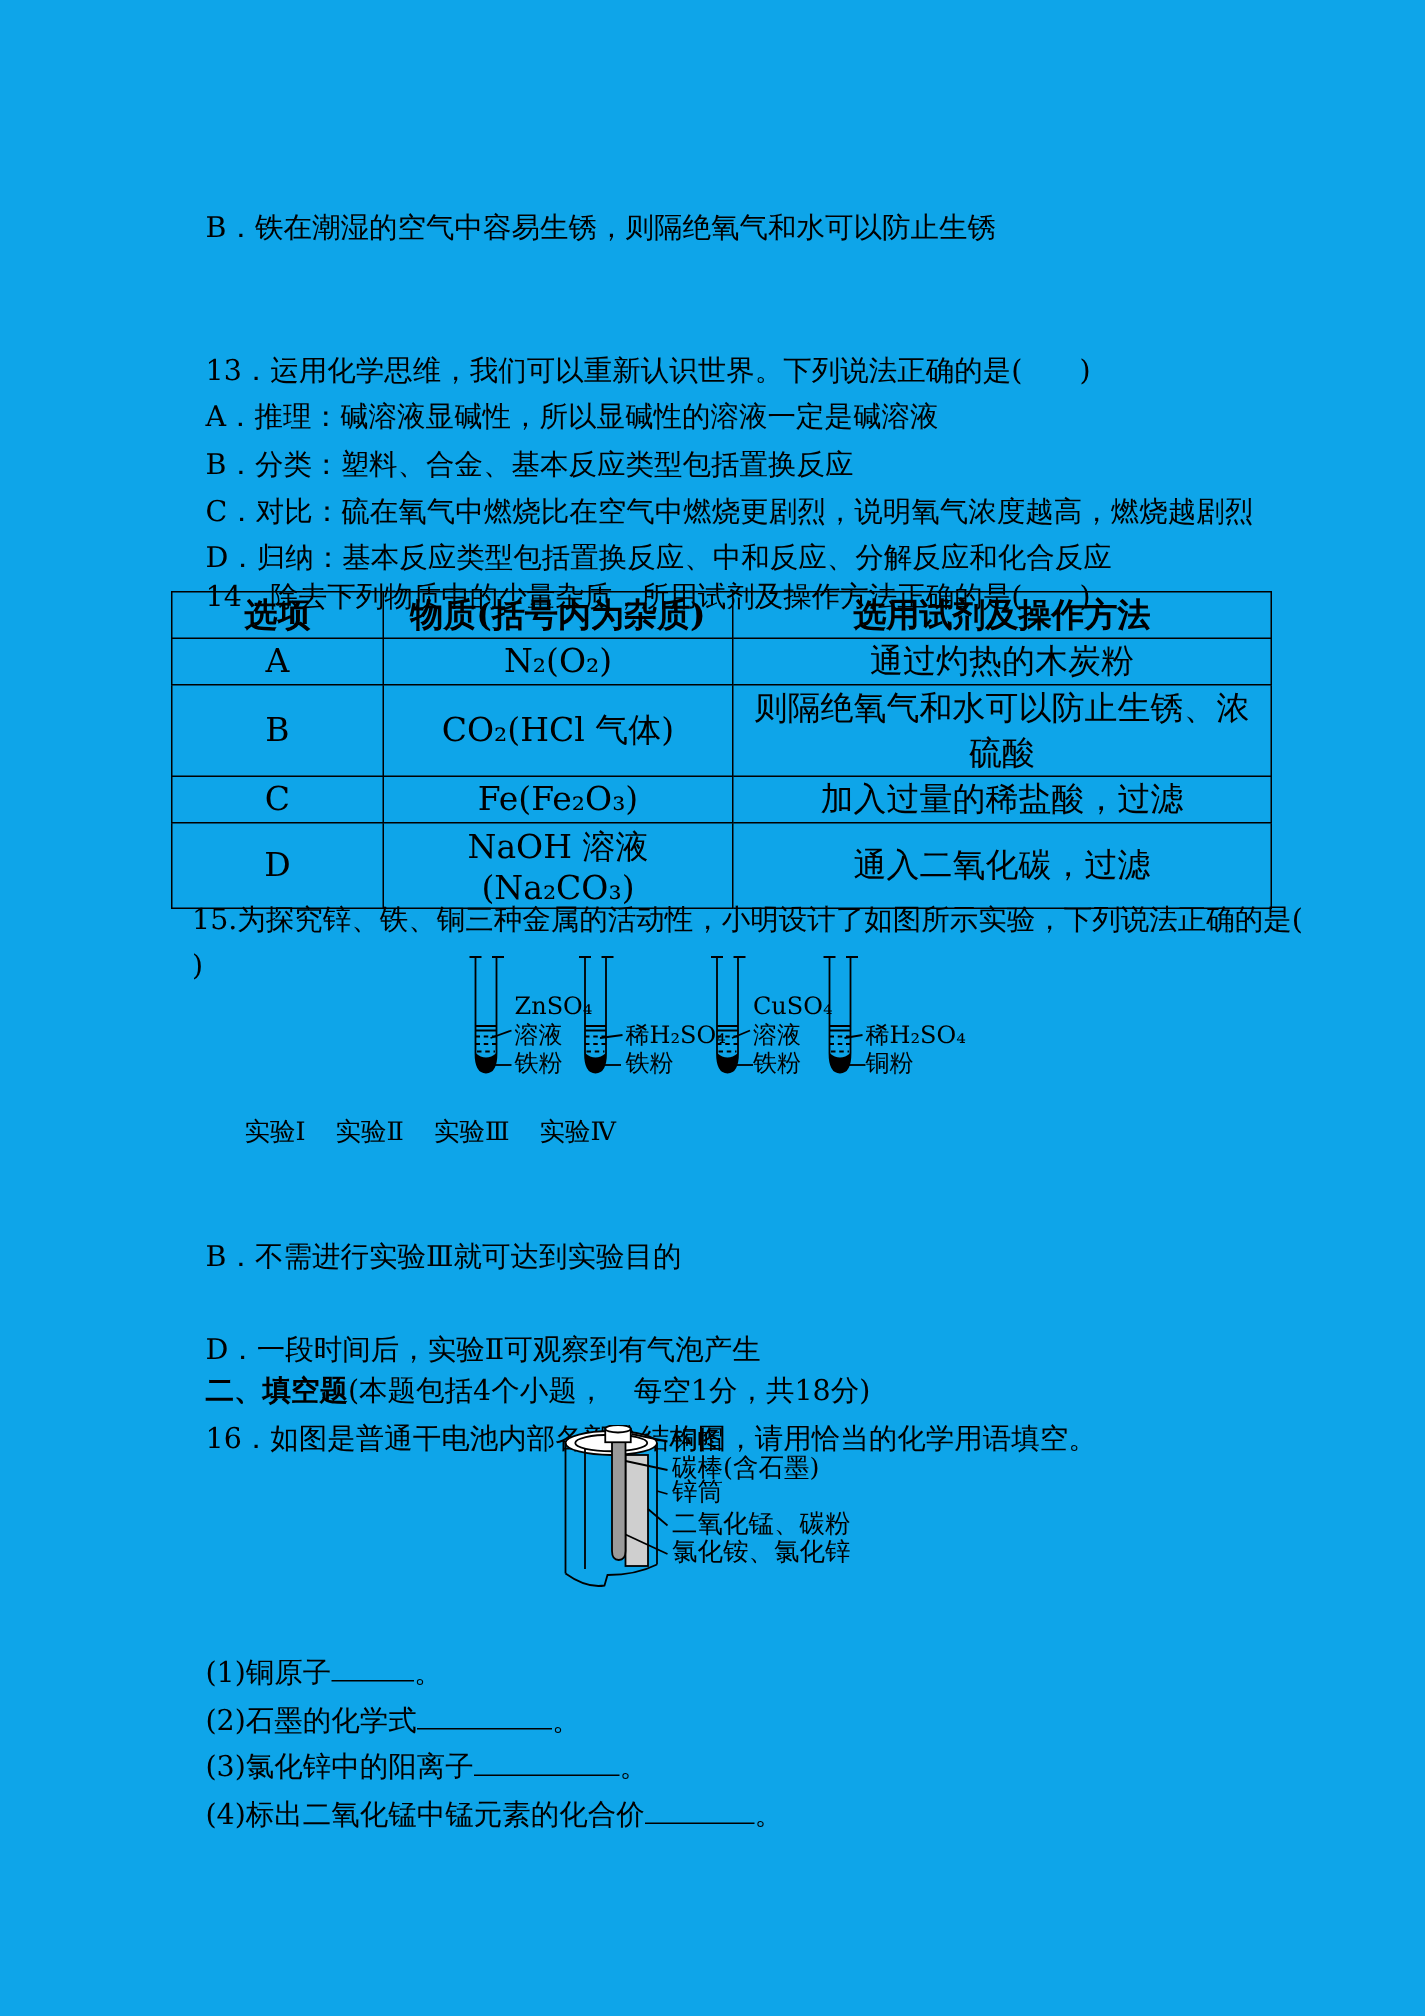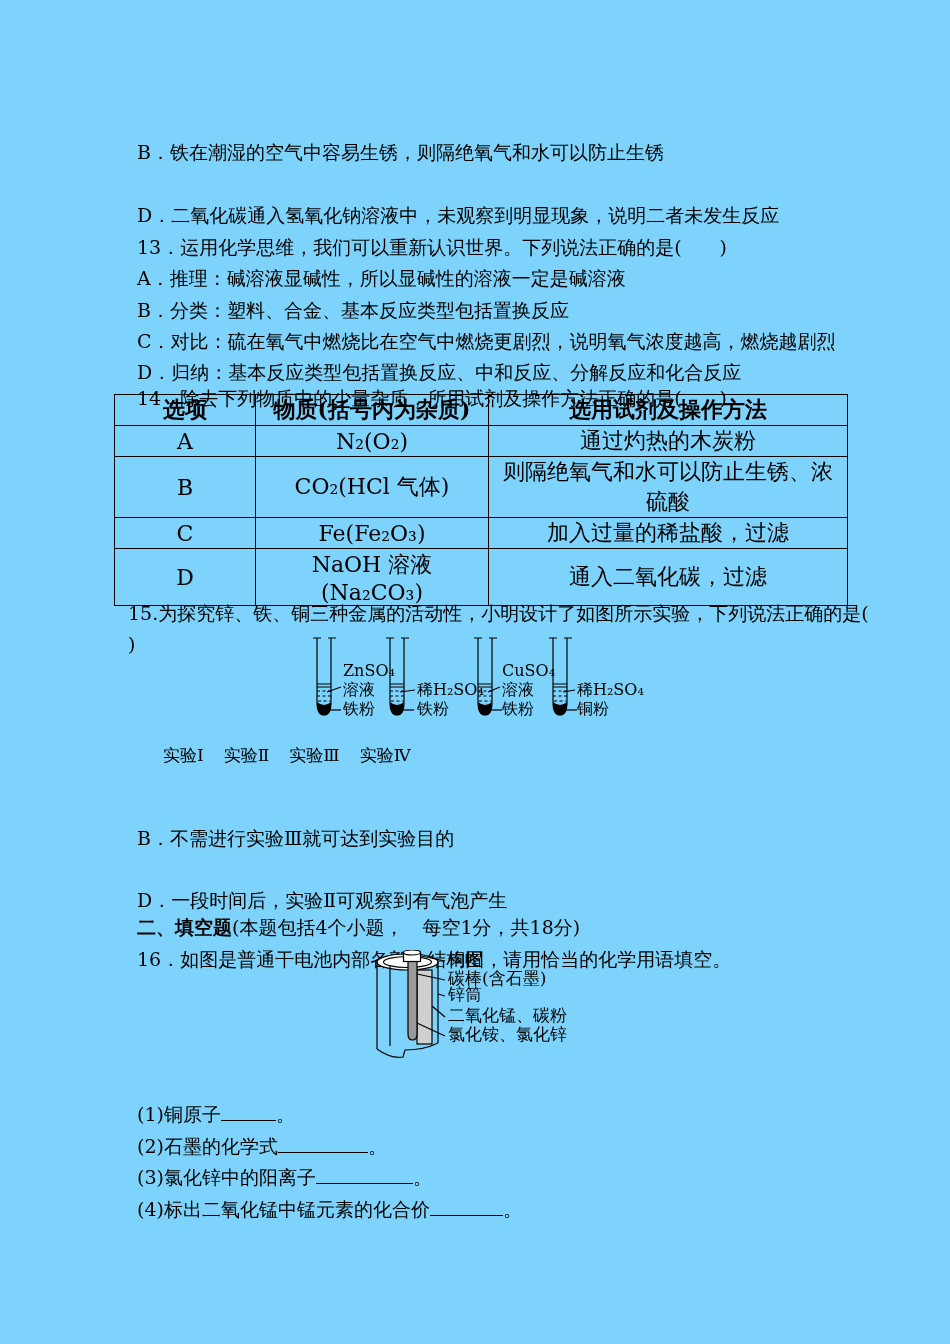--- a/index.html
+++ b/index.html
@@ -1,16 +1,16 @@
 <!DOCTYPE html>
 <html><head>
 <meta charset="utf-8">
 <style>
   html,body{margin:0;padding:0;background:#fff;}
-  .page{position:relative;width:950px;height:1344px;background:#7dd3fc;color:#000;
+  .page{position:relative;width:950px;height:1344px;background:#0ea5e9;color:#000;
         font-family:"DejaVu Serif","Liberation Serif",serif;overflow:hidden;}
   .ln{position:absolute;left:137px;font-size:19px;line-height:22px;white-space:pre;}
   .ln-q15{left:128px;}
   
   .q14-table{position:absolute;left:114px;top:394px;width:733px;border-collapse:collapse;
              table-layout:fixed;font-size:22px;text-align:center;}
   .q14-table th,.q14-table td{border:1.5px solid #000;vertical-align:middle;padding:0 4px;
              font-weight:normal;overflow:hidden;}
   .q14-table th{font-weight:bold;}
   .rh{height:30px;} .r1{height:28px;} .r2{height:31px;} .r3{height:28px;} .r4{height:57px;}
@@ -24,21 +24,20 @@
   .fig text{font-family:"DejaVu Serif","Liberation Serif",serif;fill:#000;stroke:none;}
   .explabels{position:absolute;left:163px;top:745px;font-size:17px;line-height:20px;text-align:right;}
   .explabels span{display:inline-block;margin-right:20px;}
 </style>
 </head>
 <body>
 
 <div class="page">
 
   <p class="ln" style="top:122px">B．铁在潮湿的空气中容易生锈，则隔绝氧气和水可以防止生锈</p>
-  <p class="ln" style="top:185px">D．二氧化碳通入氢氧化钠溶液中，未观察到明显现象，说明二者未发生反应</p>
 
   <p class="ln" style="top:217px">13．运用化学思维，我们可以重新认识世界。下列说法正确的是(　　)</p>
   <p class="ln" style="top:248px">A．推理：碱溶液显碱性，所以显碱性的溶液一定是碱溶液</p>
   <p class="ln" style="top:280px">B．分类：塑料、合金、基本反应类型包括置换反应</p>
   <p class="ln" style="top:311px">C．对比：硫在氧气中燃烧比在空气中燃烧更剧烈，说明氧气浓度越高，燃烧越剧烈</p>
   <p class="ln" style="top:342px">D．归纳：基本反应类型包括置换反应、中和反应、分解反应和化合反应</p>
 
   <p class="ln" style="top:368px">14．除去下列物质中的少量杂质，所用试剂及操作方法正确的是(　　)</p>
 
   <table class="q14-table">

